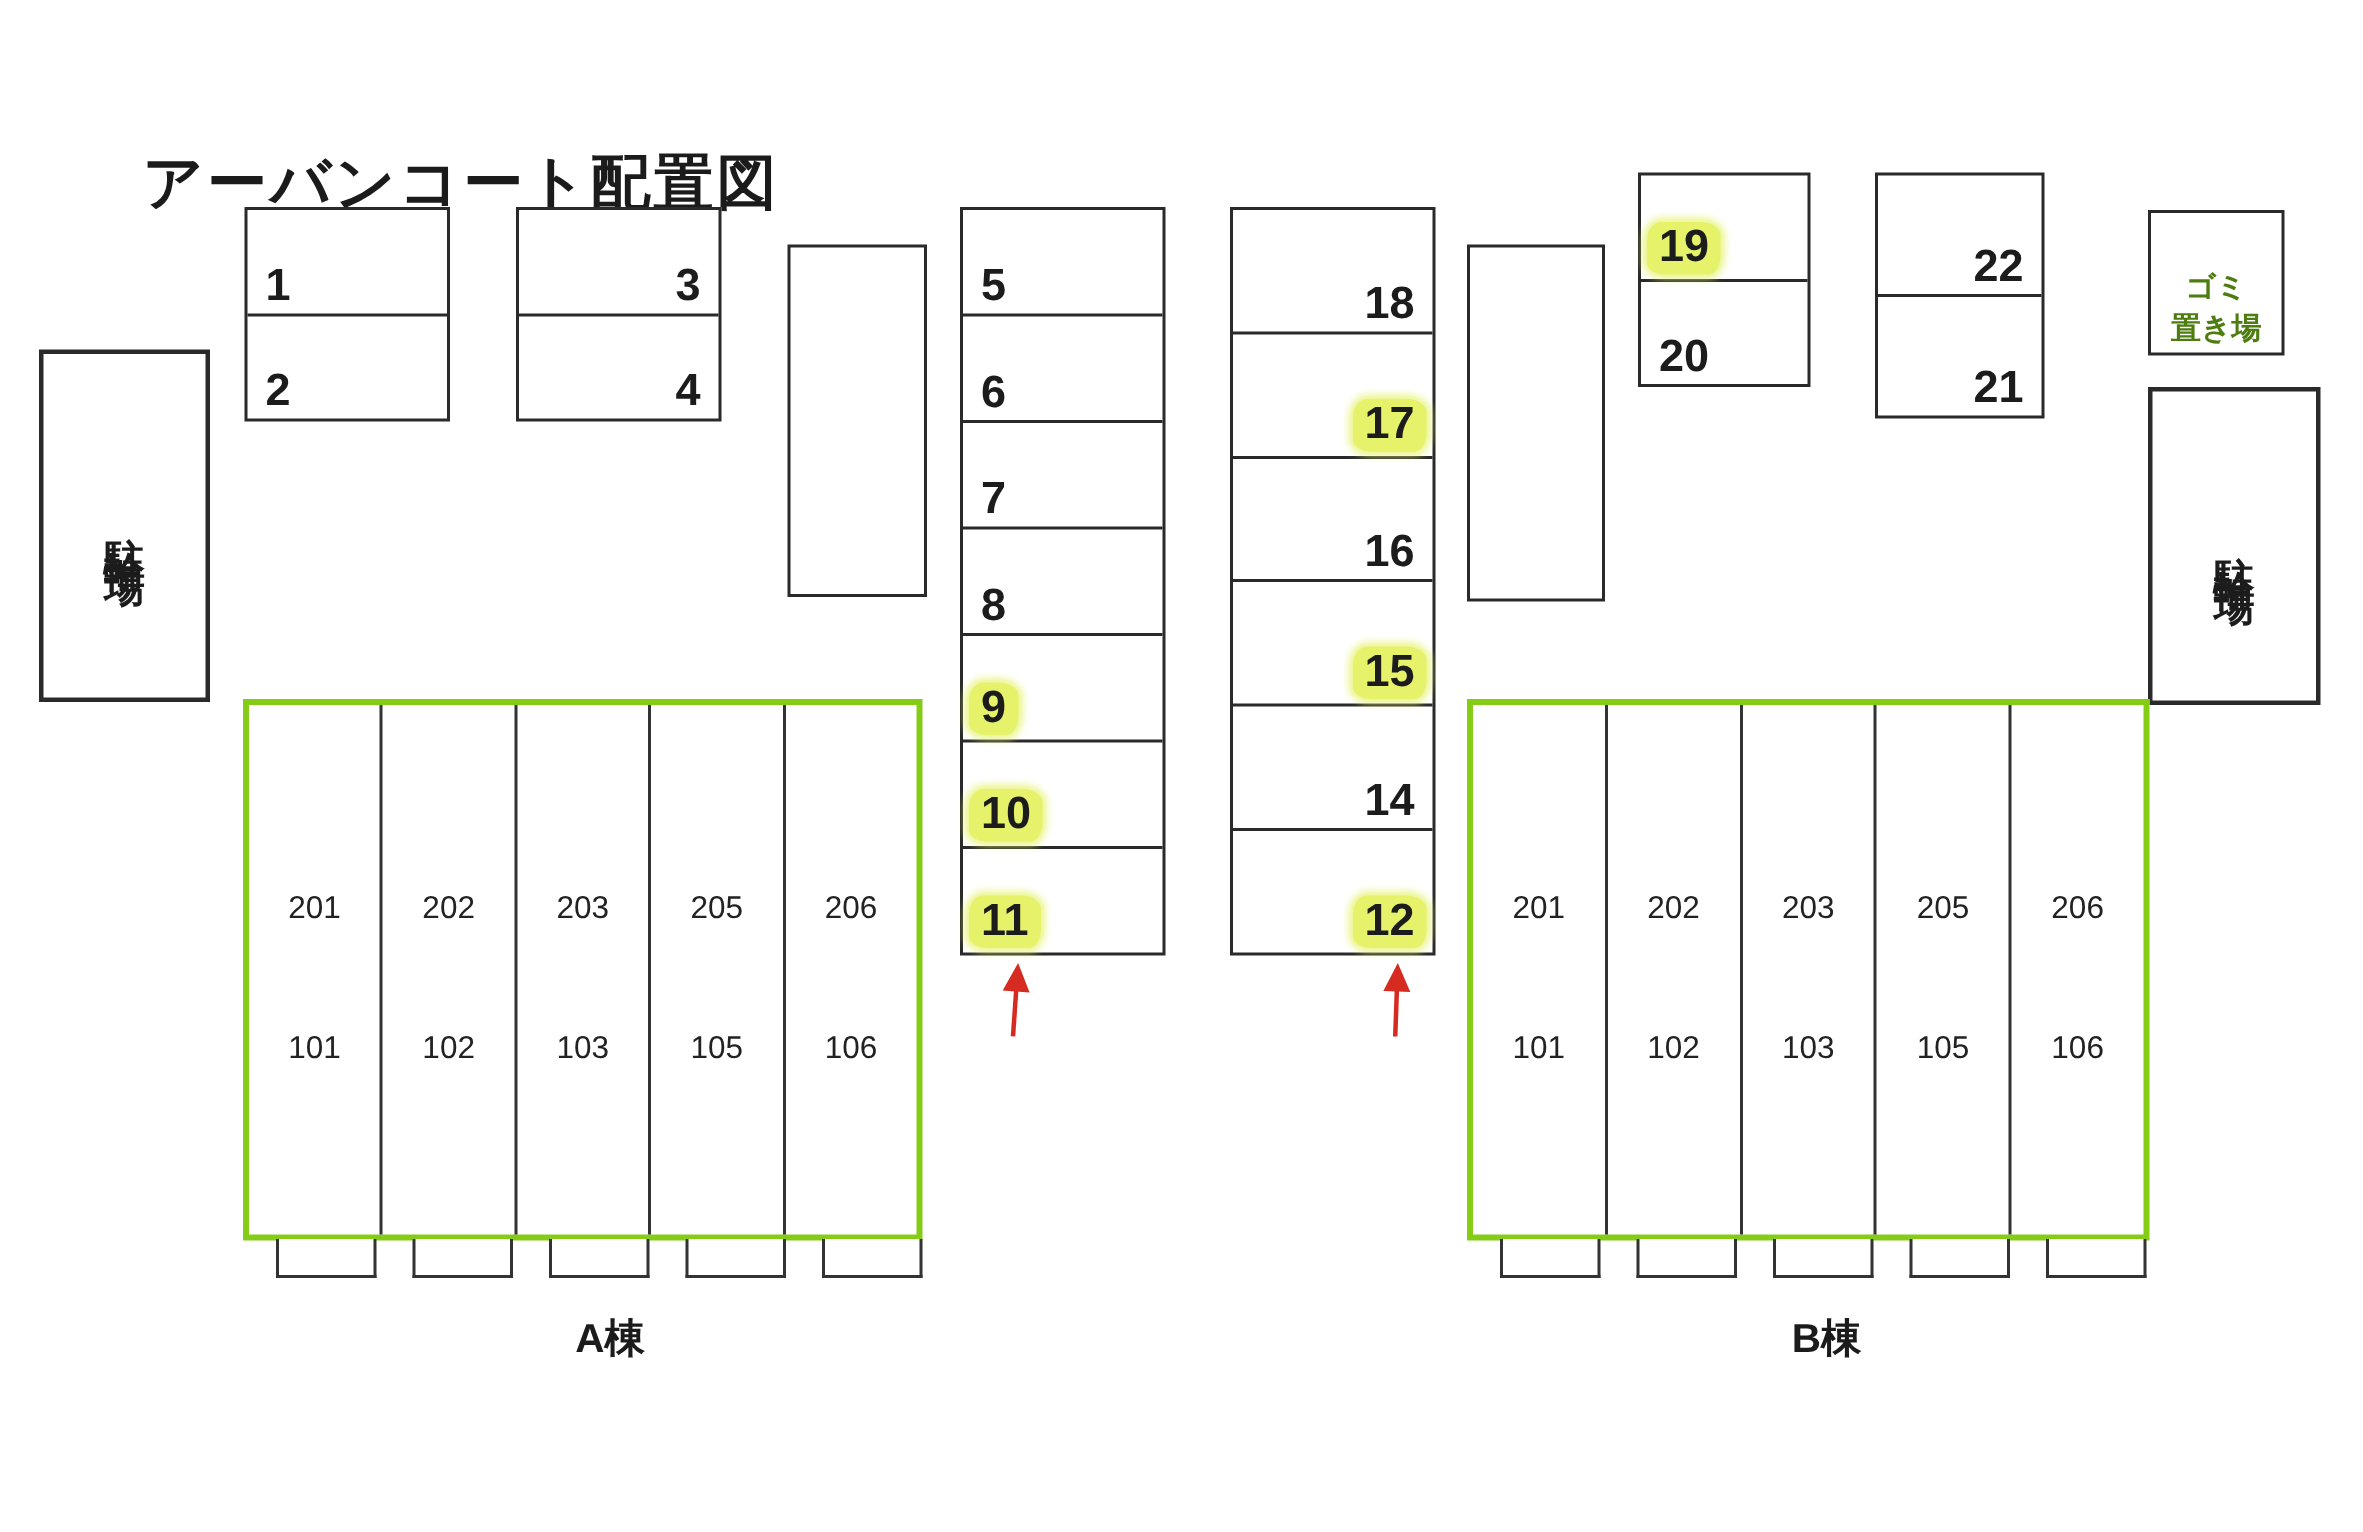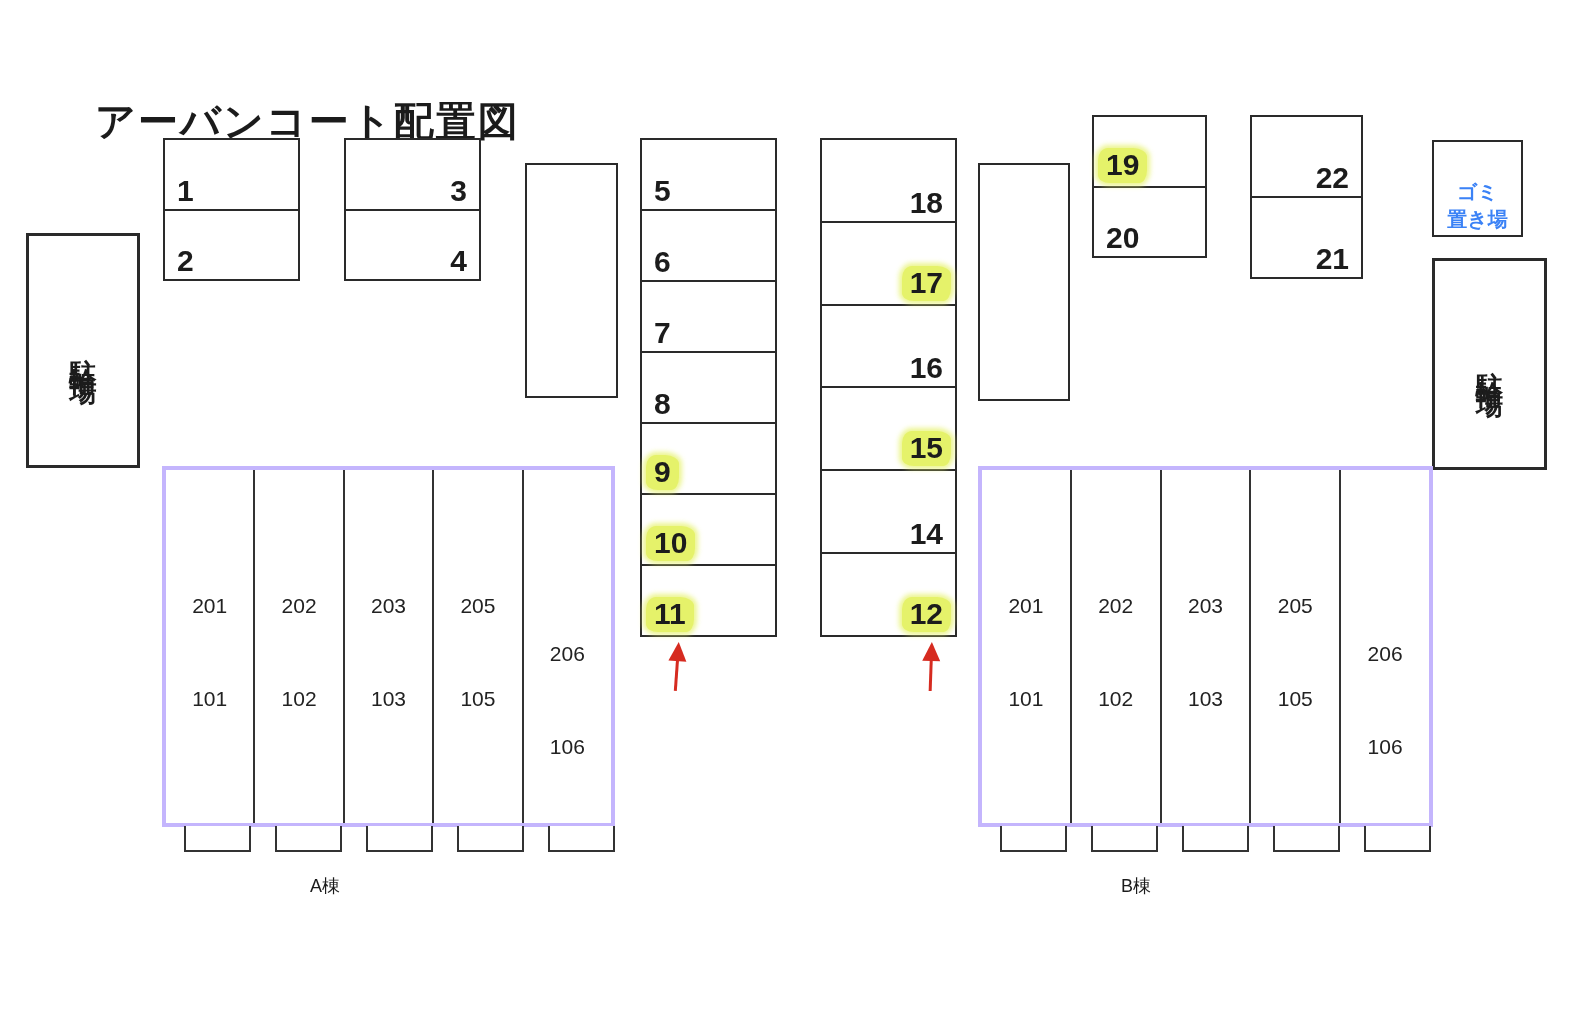--- a/index.html
+++ b/index.html
@@ -23,31 +23,31 @@
   .hl{background:var(--hl);padding:2px 8px 3px;border-radius:10px 14px 8px 12px / 12px 9px 13px 8px;box-shadow:0 0 5px 3px rgba(229,242,106,.75);}
   .pnum.left.hl{margin-left:-8px;}
   .pnum.right.hl{margin-right:-8px;}
 
   .emptybox{border-width:2px;}
 
   .bike{display:flex;align-items:center;justify-content:center;border-width:3px;}
   .vtext{writing-mode:vertical-rl;text-orientation:upright;font-size:27px;font-weight:600;letter-spacing:10px;color:#1c1c1c;}
 
   .gomi{display:flex;align-items:center;justify-content:center;text-align:center;}
-  .gomi .gtxt{font-size:20px;font-weight:600;line-height:1.35;color:#3b82f6;margin-top:34px;}
-
-  .building{position:absolute;box-sizing:border-box;border:4px solid #c4b5fd;background:#fff;display:flex;}
+  .gomi .gtxt{font-size:20px;font-weight:600;line-height:1.35;color:#4d7c0f;margin-top:34px;}
+
+  .building{position:absolute;box-sizing:border-box;border:4px solid #84cc16;background:#fff;display:flex;}
   .unit{flex:1 1 0;position:relative;border-right:2px solid #333;}
-  .unit:last-child{border-right:none;margin-top:48px;}
+  .unit:last-child{border-right:none;}
   .room{position:absolute;width:100%;text-align:center;font-size:21px;color:#222;line-height:1;}
   .room.up{top:125px;}
   .room.dn{top:218px;}
   .tab{position:absolute;box-sizing:border-box;border:2px solid #333;border-top:none;background:#fff;width:67px;height:26px;}
 
-  .bldg-label{position:absolute;width:120px;text-align:left;font-size:18px;font-weight:400;color:#1b1b1b;}
+  .bldg-label{position:absolute;width:120px;text-align:right;font-size:27px;font-weight:700;color:#1b1b1b;}
 
   .arrow{position:absolute;width:26px;height:52px;}
 </style>
 </head>
 <body>
 
 <div id="canvas">
 
   <div class="title">アーバンコート配置図</div>
 

